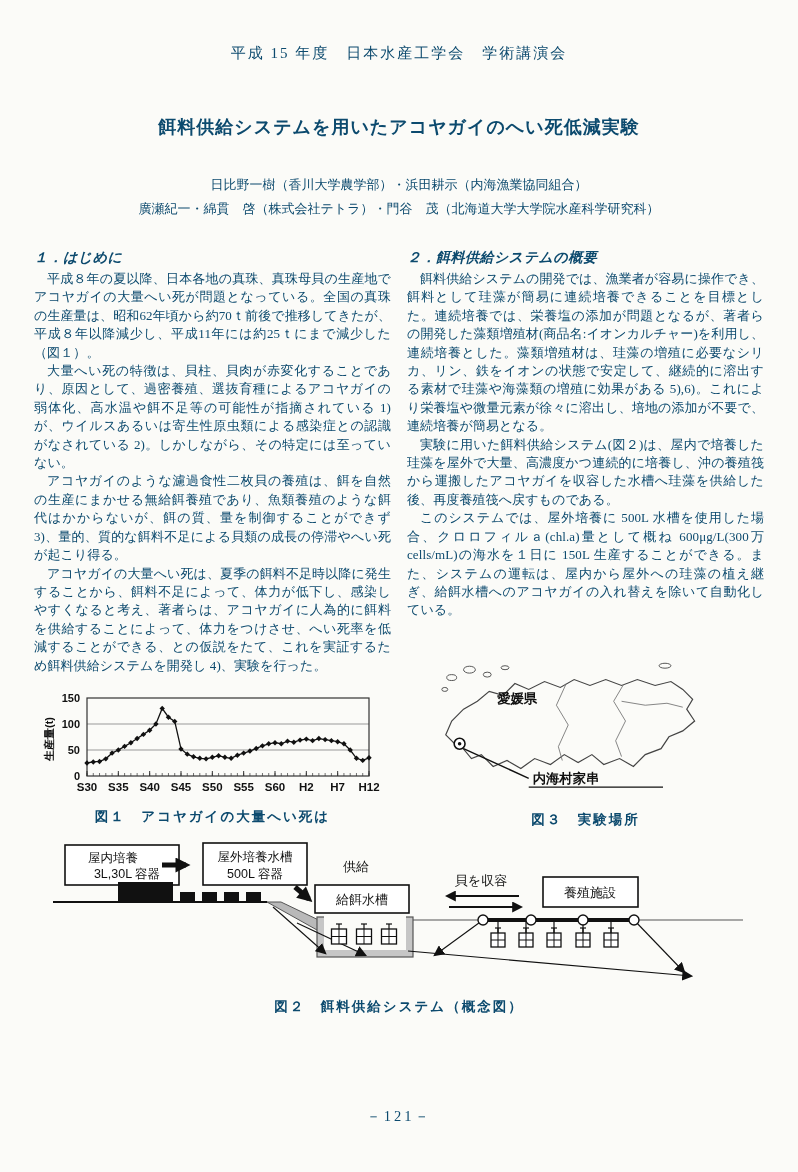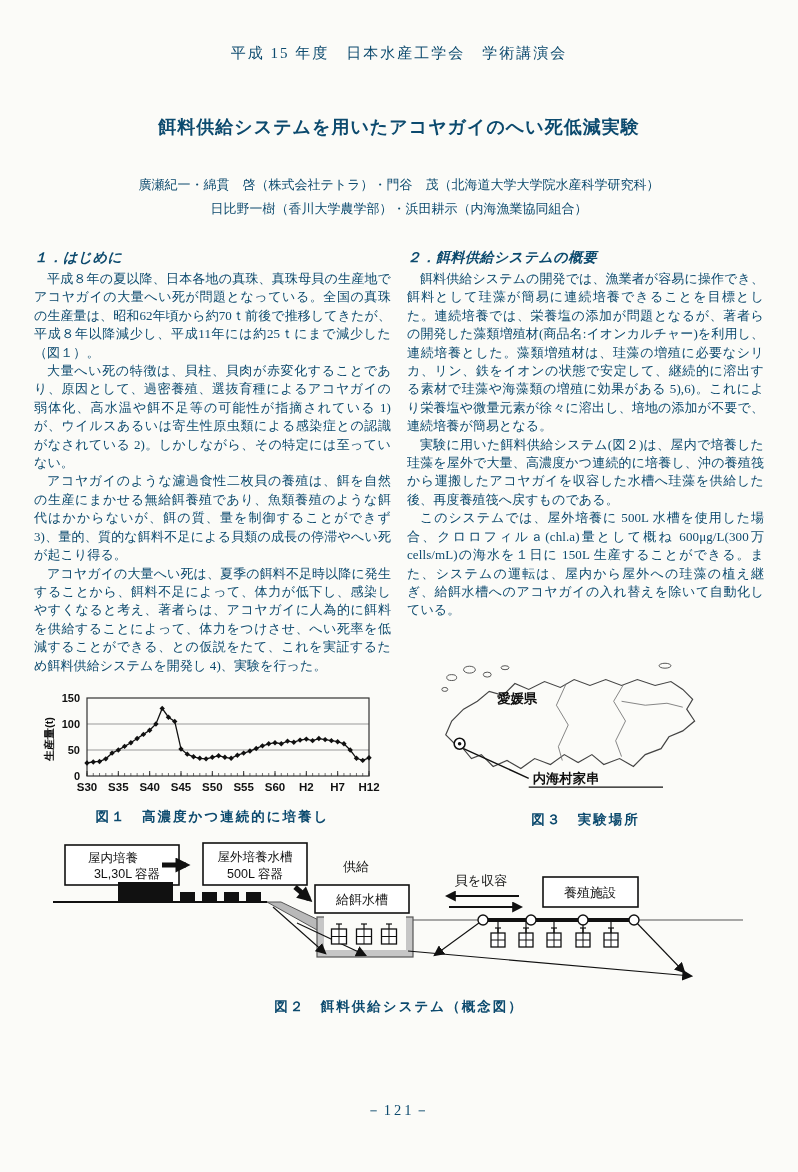--- a/index.html
+++ b/index.html
@@ -27,35 +27,35 @@
   .body-text {
     font-size:13px; line-height:18.4px; text-align:justify;
     text-indent:1em; letter-spacing:.1px;
   }
   .figure { margin-top:16px; text-align:center; }
   .fig-caption {
     font-family:"Liberation Sans","DejaVu Sans",sans-serif;
     font-size:13.5px; font-weight:bold; margin-top:5px; letter-spacing:2px;
   }
   .fig2-wrap { margin-top:10px; text-align:center; }
-  .page-number { position:absolute; bottom:52px; width:100%; text-align:center; font-size:14.5px; letter-spacing:3px; }
+  .page-number { position:absolute; bottom:46px; width:100%; text-align:center; font-size:14.5px; letter-spacing:3px; }
   svg text { font-family:"Liberation Sans","DejaVu Sans",sans-serif; fill:#111; }
 </style>
 </head>
 <body>
 
 <div class="page">
 
   <div class="conf-header">平成 15 年度　日本水産工学会　学術講演会</div>
 
   <h1 class="paper-title">餌料供給システムを用いたアコヤガイのへい死低減実験</h1>
 
   <div class="authors">
+    <div>日比野一樹（香川大学農学部）・浜田耕示（内海漁業協同組合）</div>
     <div>廣瀬紀一・綿貫　啓（株式会社テトラ）・門谷　茂（北海道大学大学院水産科学研究科）</div>
-    <div>日比野一樹（香川大学農学部）・浜田耕示（内海漁業協同組合）</div>
   </div>
 
   <div class="columns">
 
     <div class="col">
       <div class="sec-heading">１．はじめに</div>
       <p class="body-text">平成８年の夏以降、日本各地の真珠、真珠母貝の生産地でアコヤガイの大量へい死が問題となっている。全国の真珠の生産量は、昭和62年頃から約70ｔ前後で推移してきたが、平成８年以降減少し、平成11年には約25ｔにまで減少した（図１）。</p>
       <p class="body-text">大量へい死の特徴は、貝柱、貝肉が赤変化することであり、原因として、過密養殖、選抜育種によるアコヤガイの弱体化、高水温や餌不足等の可能性が指摘されている 1)が、ウイルスあるいは寄生性原虫類による感染症との認識がなされている 2)。しかしながら、その特定には至っていない。</p>
       <p class="body-text">アコヤガイのような濾過食性二枚貝の養殖は、餌を自然の生産にまかせる無給餌養殖であり、魚類養殖のような餌代はかからないが、餌の質、量を制御することができず 3)、量的、質的な餌料不足による貝類の成長の停滞やへい死が起こり得る。</p>
       <p class="body-text">アコヤガイの大量へい死は、夏季の餌料不足時以降に発生することから、餌料不足によって、体力が低下し、感染しやすくなると考え、著者らは、アコヤガイに人為的に餌料を供給することによって、体力をつけさせ、へい死率を低減することができる、との仮説をたて、これを実証するため餌料供給システムを開発し 4)、実験を行った。</p>
@@ -177,21 +177,21 @@
             <polygon points="277.8666666666667,44.86 280.56666666666666,47.56 277.8666666666667,50.260000000000005 275.1666666666667,47.56" fill="#111"></polygon>
             <polygon points="284.1333333333333,45.9 286.8333333333333,48.6 284.1333333333333,51.300000000000004 281.43333333333334,48.6" fill="#111"></polygon>
             <polygon points="290.4,46.94 293.09999999999997,49.64 290.4,52.34 287.7,49.64" fill="#111"></polygon>
             <polygon points="296.66666666666663,47.98 299.3666666666666,50.68 296.66666666666663,53.38 293.96666666666664,50.68" fill="#111"></polygon>
             <polygon points="302.93333333333334,50.059999999999995 305.6333333333333,52.76 302.93333333333334,55.46 300.23333333333335,52.76" fill="#111"></polygon>
             <polygon points="309.2,56.3 311.9,59 309.2,61.7 306.5,59" fill="#111"></polygon>
             <polygon points="315.46666666666664,64.61999999999999 318.16666666666663,67.32 315.46666666666664,70.02 312.76666666666665,67.32" fill="#111"></polygon>
             <polygon points="321.73333333333335,66.7 324.43333333333334,69.4 321.73333333333335,72.10000000000001 319.03333333333336,69.4" fill="#111"></polygon>
             <polygon points="328,64.1 330.7,66.8 328,69.5 325.3,66.8" fill="#111"></polygon>
           </svg>
-        <div class="fig-caption">図１　高濃度かつ連続的に培養し</div>
+        <div class="fig-caption">図１　アコヤガイの大量へい死は</div>
       </div>
     </div>
 
     <div class="col">
       <div class="sec-heading">２．餌料供給システムの概要</div>
       <p class="body-text">餌料供給システムの開発では、漁業者が容易に操作でき、餌料として珪藻が簡易に連続培養できることを目標とした。連続培養では、栄養塩の添加が問題となるが、著者らの開発した藻類増殖材(商品名:イオンカルチャー)を利用し、連続培養とした。藻類増殖材は、珪藻の増殖に必要なシリカ、リン、鉄をイオンの状態で安定して、継続的に溶出する素材で珪藻や海藻類の増殖に効果がある 5),6)。これにより栄養塩や微量元素が徐々に溶出し、培地の添加が不要で、連続培養が簡易となる。</p>
       <p class="body-text">実験に用いた餌料供給システム(図２)は、屋内で培養した珪藻を屋外で大量、高濃度かつ連続的に培養し、沖の養殖筏から運搬したアコヤガイを収容した水槽へ珪藻を供給した後、再度養殖筏へ戻すものである。</p>
       <p class="body-text">このシステムでは、屋外培養に 500L 水槽を使用した場合、クロロフィルａ(chl.a)量として概ね 600μg/L(300万 cells/mL)の海水を１日に 150L 生産することができる。また、システムの運転は、屋内から屋外への珪藻の植え継ぎ、給餌水槽へのアコヤガイの入れ替えを除いて自動化している。</p>
 
       <div class="figure" style="margin-top:24px;">

